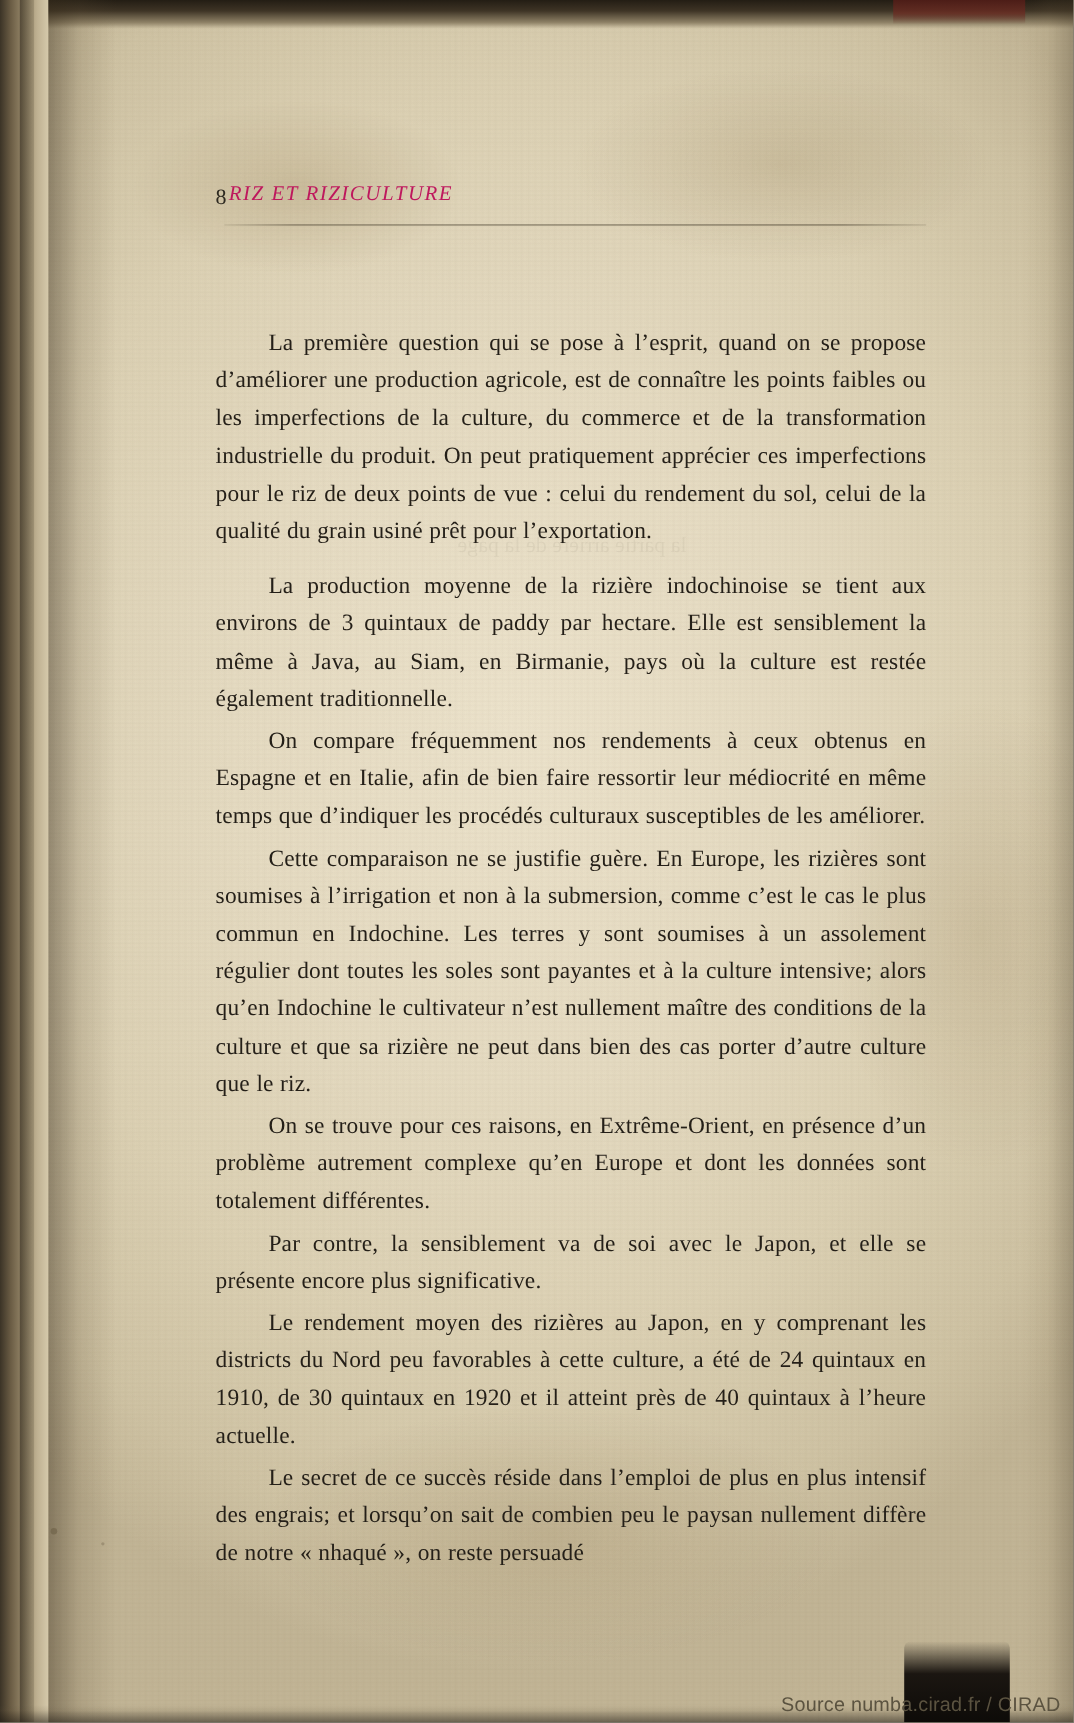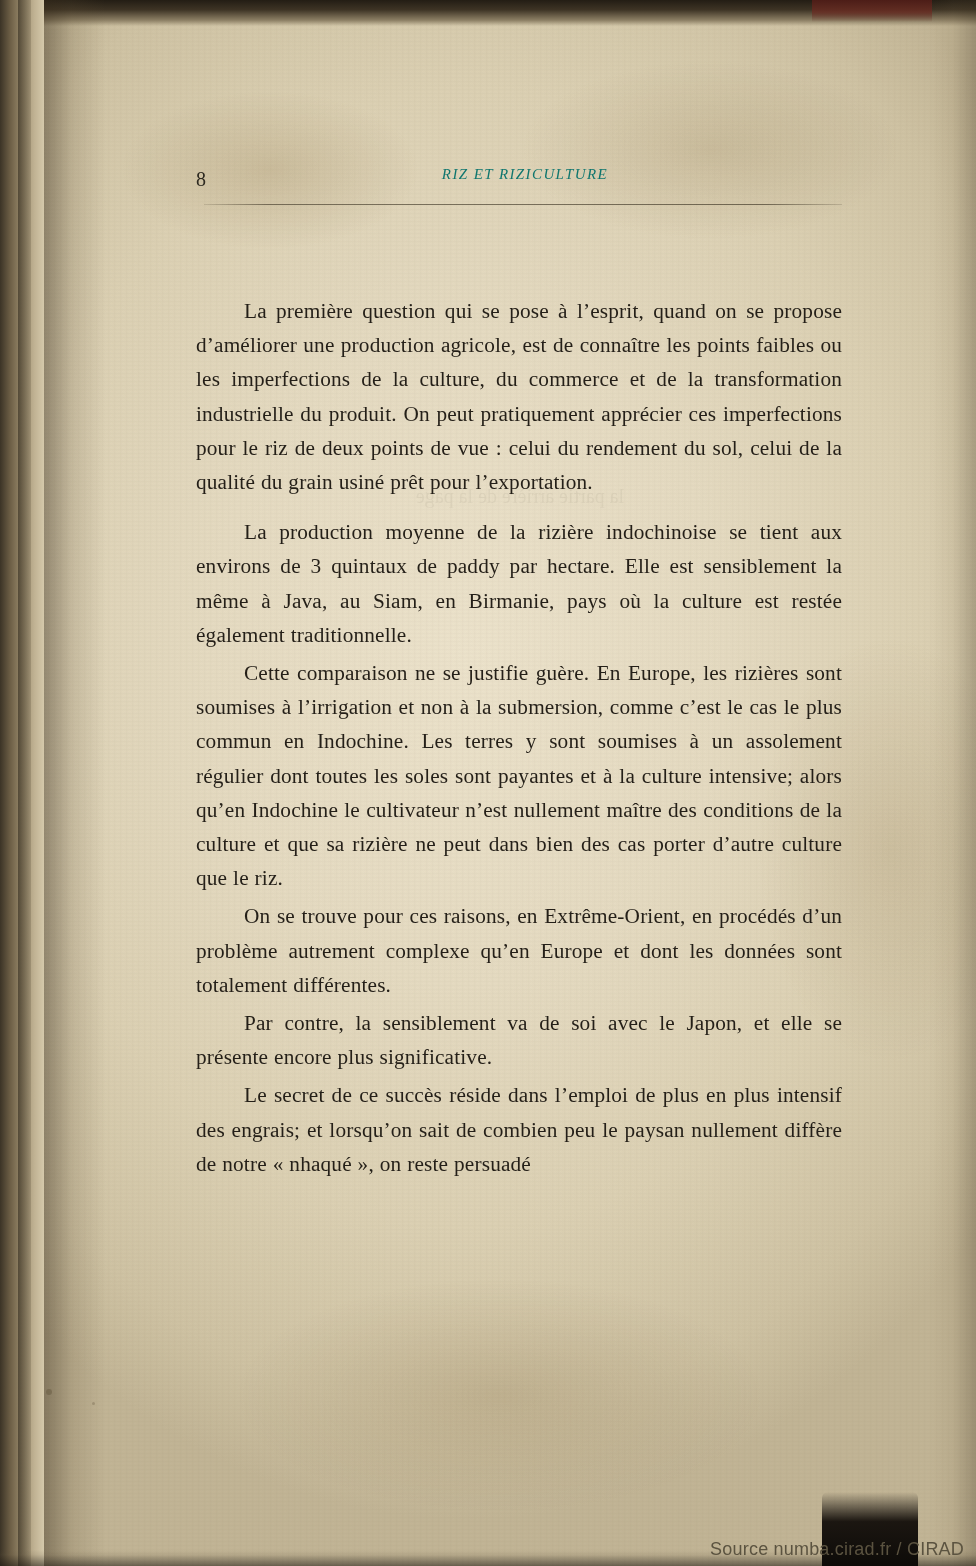--- a/index.html
+++ b/index.html
@@ -108,25 +108,25 @@
     left: 0;
     top: 8px;
     font-size: 20px;
     color: #2e2a21;
     letter-spacing: 0.5px;
   }
   .running-title {
     position: absolute;
     left: 0; right: 0;
     top: 6px;
-    text-align: center;
+    text-align: left;
     font-style: italic;
-    font-size: 15px;
+    font-size: 19px;
     letter-spacing: 1.4px;
-    color: #0f766e;
+    color: #be185d;
     padding-left: 12px;
   }
   .rule {
     position: absolute;
     left: 8px;
     right: 0;
     top: 44px;
     height: 1px;
     background: linear-gradient(90deg, rgba(70,60,42,0.15) 0%, rgba(60,52,36,0.62) 10%, rgba(60,52,36,0.66) 88%, rgba(70,60,42,0.18) 100%);
   }
@@ -210,23 +210,25 @@
 
     <div class="header-row">
       <div class="folio">8</div>
       <div class="running-title">RIZ ET RIZICULTURE</div>
       <div class="rule"></div>
     </div>
 
     <div class="body">
       <p class="para gap-after">La première question qui se pose à l’esprit, quand on se propose d’améliorer une production agricole, est de connaître les points faibles ou les imperfections de la culture, du commerce et de la transformation industrielle du produit. On peut pratiquement apprécier ces imperfections pour le riz de deux points de vue : celui du rendement du sol, celui de la qualité du grain usiné prêt pour l’exportation.</p>
       <p class="para">La production moyenne de la rizière indochinoise se tient aux environs de 3 quintaux de paddy par hectare. Elle est sensiblement la même à Java, au Siam, en Birmanie, pays où la culture est restée également traditionnelle.</p>
+      <p class="para">On compare fréquemment nos rendements à ceux obtenus en Espagne et en Italie, afin de bien faire ressortir leur médiocrité en même temps que d’indiquer les procédés culturaux susceptibles de les améliorer.</p>
       <p class="para">Cette comparaison ne se justifie guère. En Europe, les rizières sont soumises à l’irrigation et non à la submersion, comme c’est le cas le plus commun en Indochine. Les terres y sont soumises à un assolement régulier dont toutes les soles sont payantes et à la culture intensive; alors qu’en Indochine le cultivateur n’est nullement maître des conditions de la culture et que sa rizière ne peut dans bien des cas porter d’autre culture que le riz.</p>
-      <p class="para">On se trouve pour ces raisons, en Extrême-Orient, en procédés d’un problème autrement complexe qu’en Europe et dont les données sont totalement différentes.</p>
+      <p class="para">On se trouve pour ces raisons, en Extrême-Orient, en présence d’un problème autrement complexe qu’en Europe et dont les données sont totalement différentes.</p>
       <p class="para">Par contre, la sensiblement va de soi avec le Japon, et elle se présente encore plus significative.</p>
+      <p class="para">Le rendement moyen des rizières au Japon, en y comprenant les districts du Nord peu favorables à cette culture, a été de 24 quintaux en 1910, de 30 quintaux en 1920 et il atteint près de 40 quintaux à l’heure actuelle.</p>
       <p class="para">Le secret de ce succès réside dans l’emploi de plus en plus intensif des engrais; et lorsqu’on sait de combien peu le paysan nullement diffère de notre « nhaqué », on reste persuadé</p>
     </div>
 
   </div>
 
   <div class="source-note">Source numba.cirad.fr / CIRAD</div>
 
 </div>
 
 </body></html>

